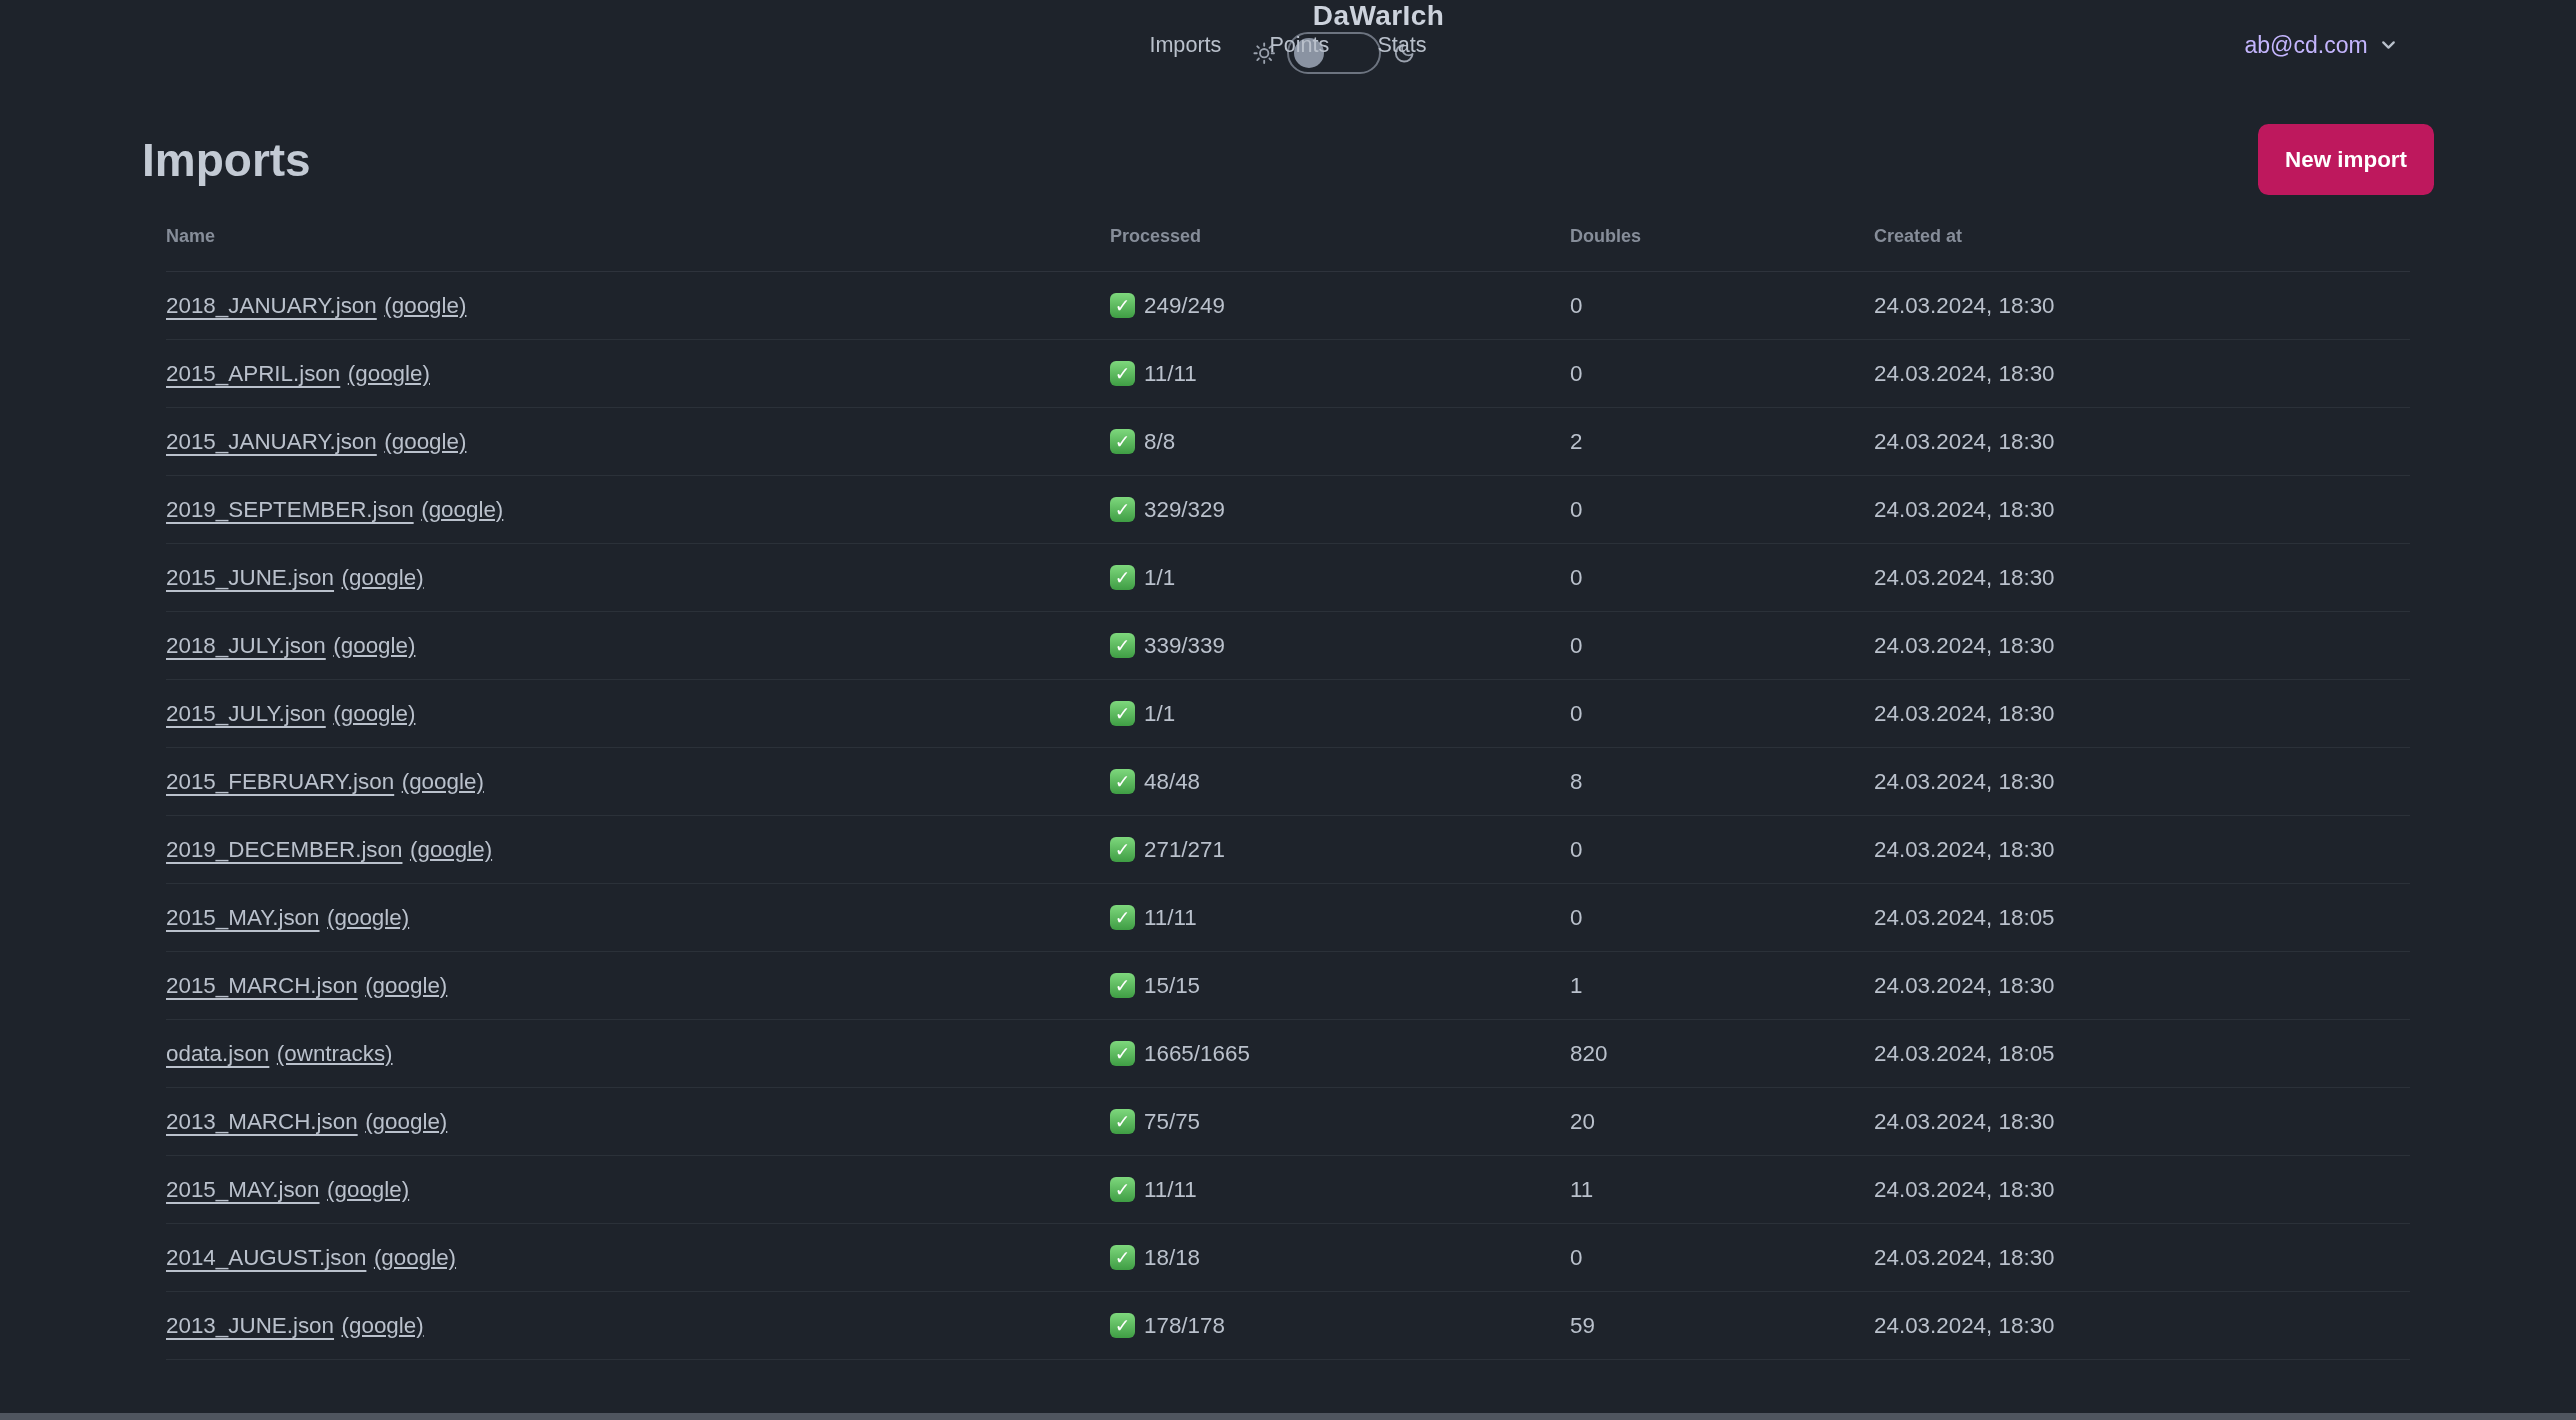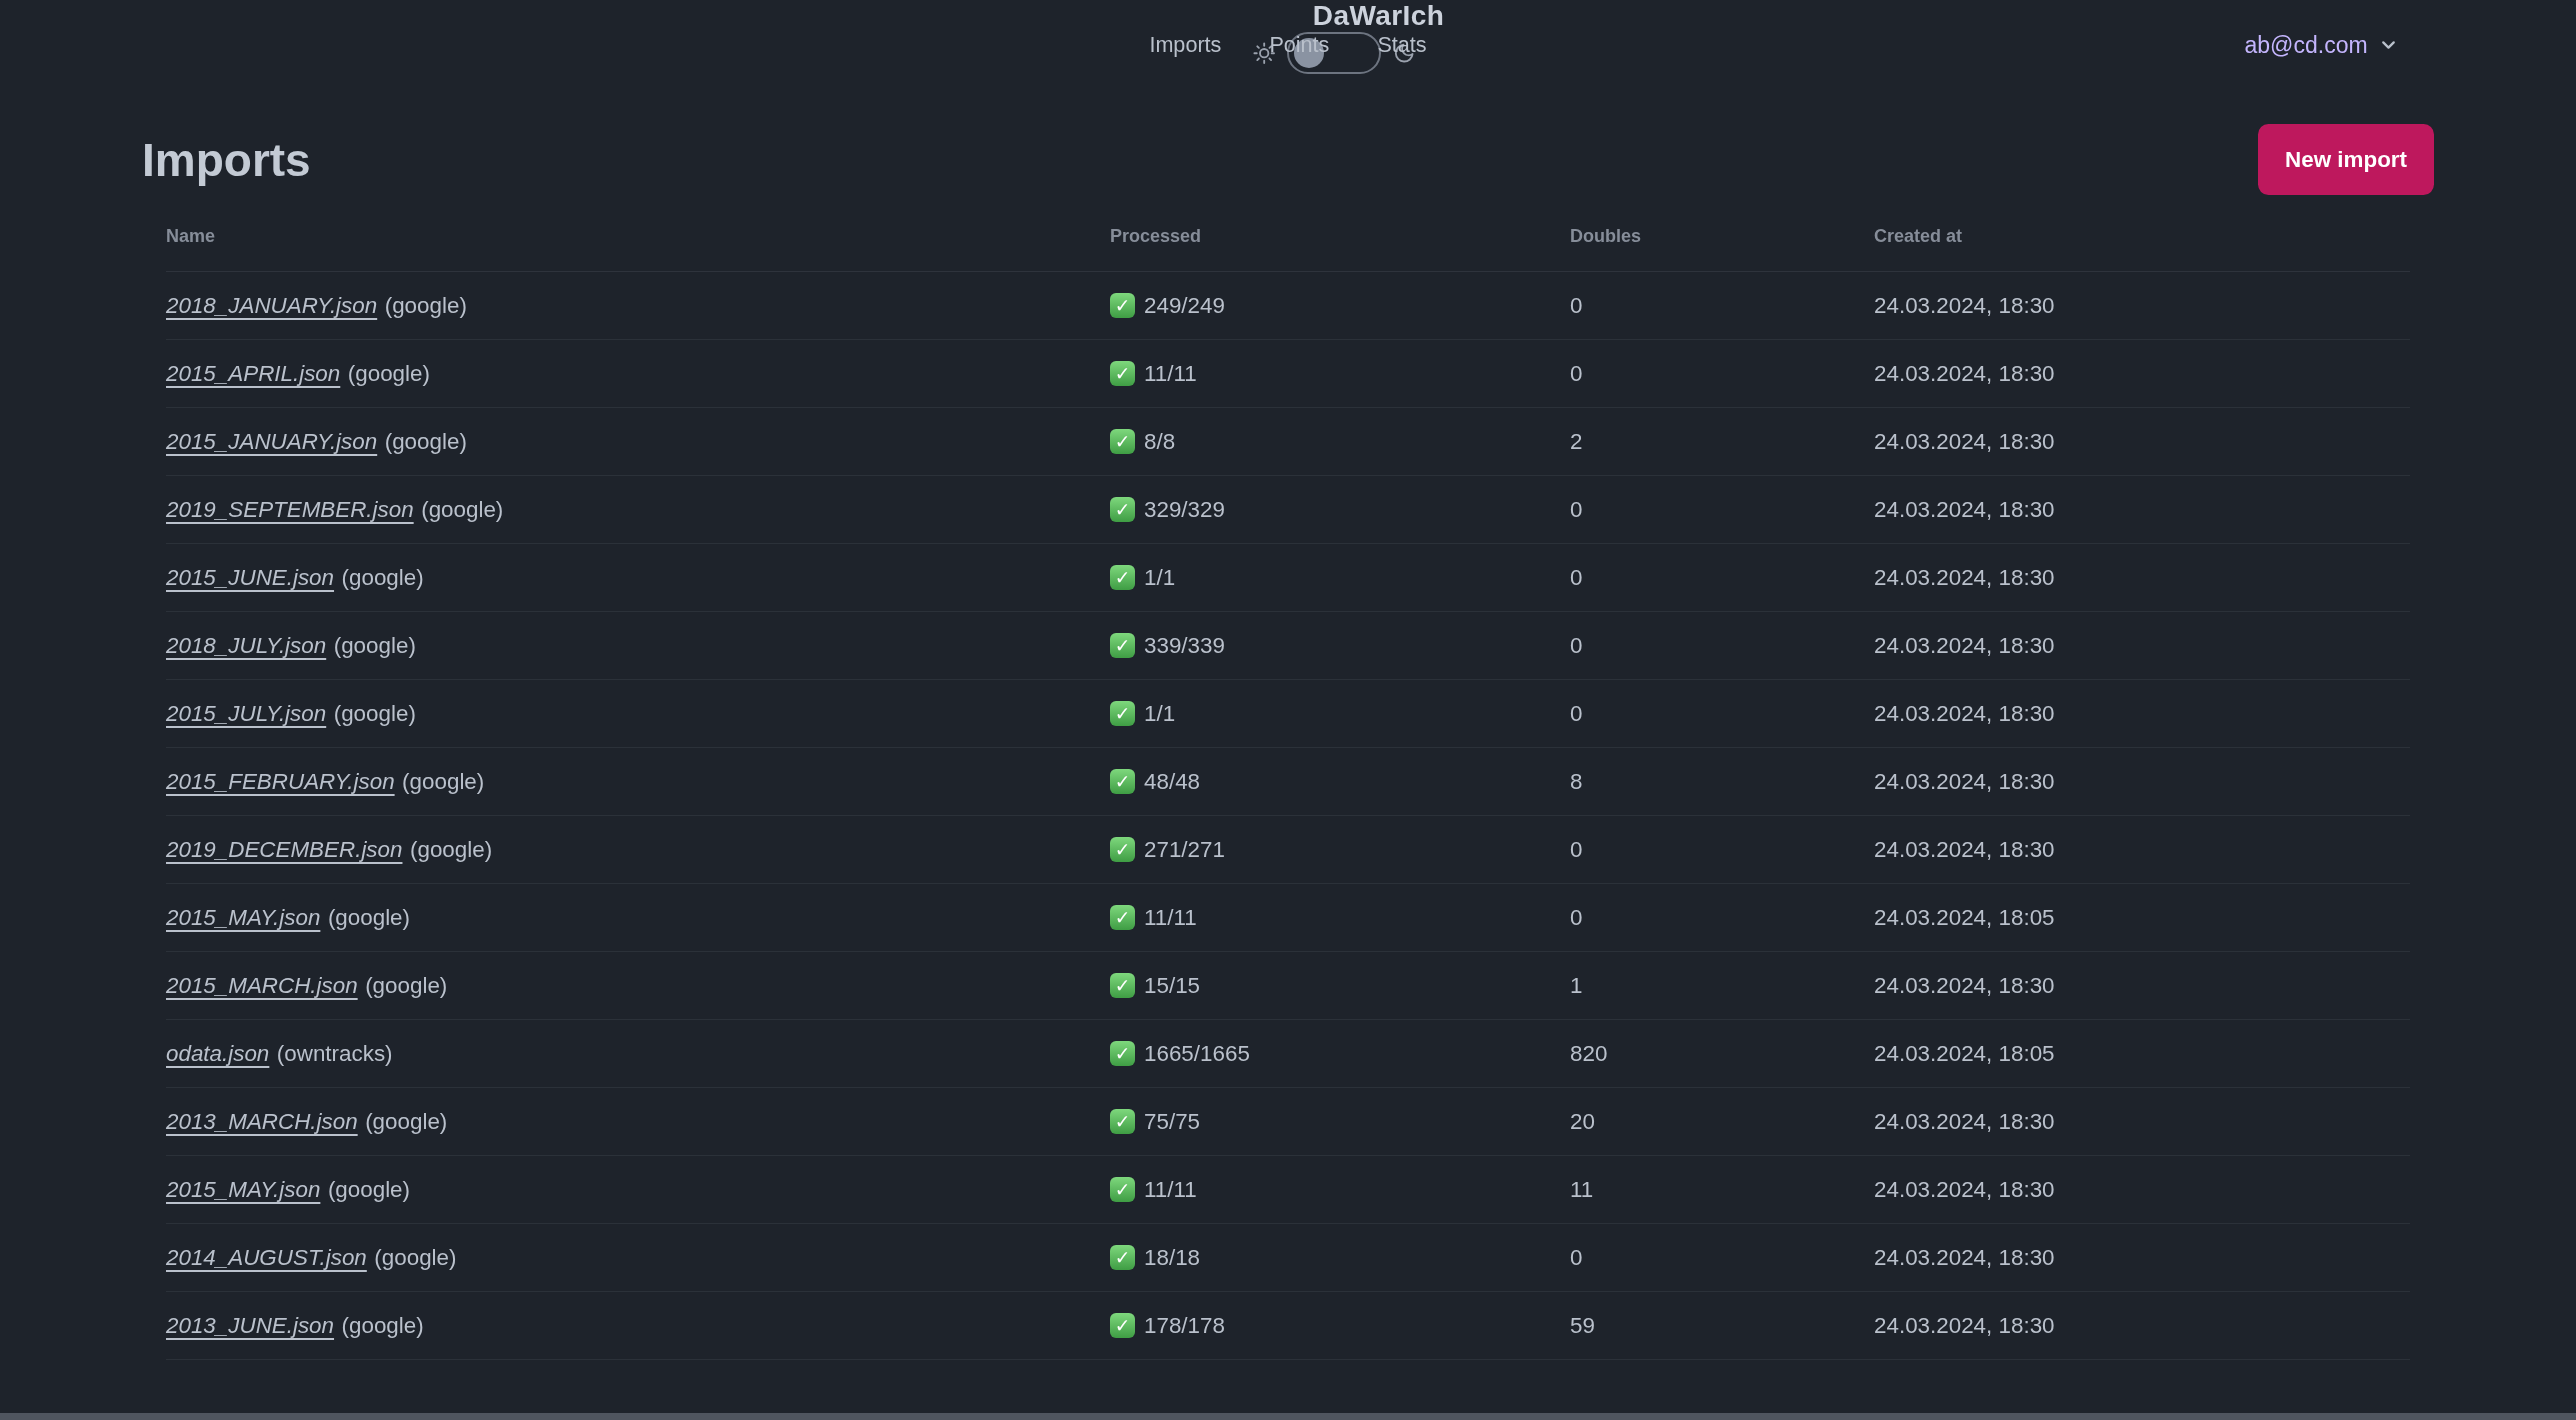--- a/index.html
+++ b/index.html
@@ -125,23 +125,22 @@
     vertical-align:middle;
     font-size:22.4px;
     color:#bac1cc;
   }
   .file-link {
     color:#bac1cc;
     text-decoration:underline;
     text-decoration-thickness:1.5px;
     text-underline-offset:4.5px;
     cursor:pointer;
-    font-style:italic;
-  }
-  .source { margin-left:7.5px; }
+  }
+  .source { margin-left:7.5px;text-decoration:underline; }
   .processed-cell { display:flex; align-items:center; height:67px; gap:9px; }
   .check {
     width:25px; height:25px;
     border-radius:6px;
     background:linear-gradient(180deg,#7ed87d,#3f9d44);
     display:inline-flex;
     align-items:center;
     justify-content:center;
     color:#ffffff;
     font-size:18.6px;

